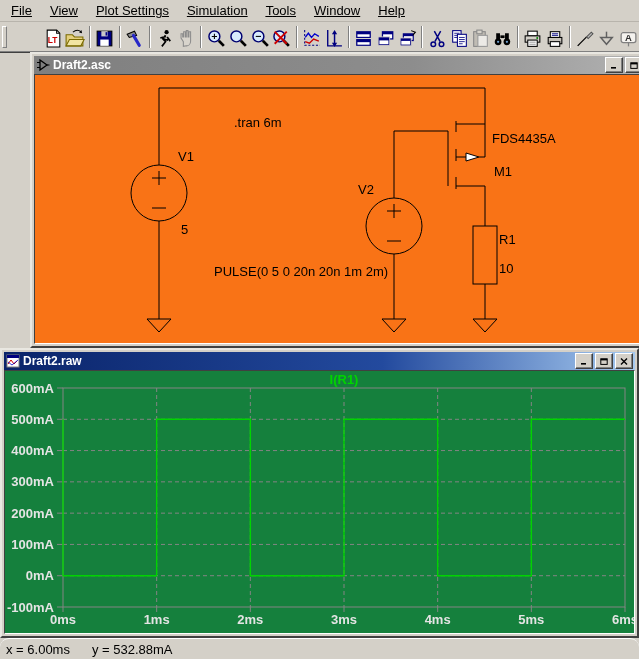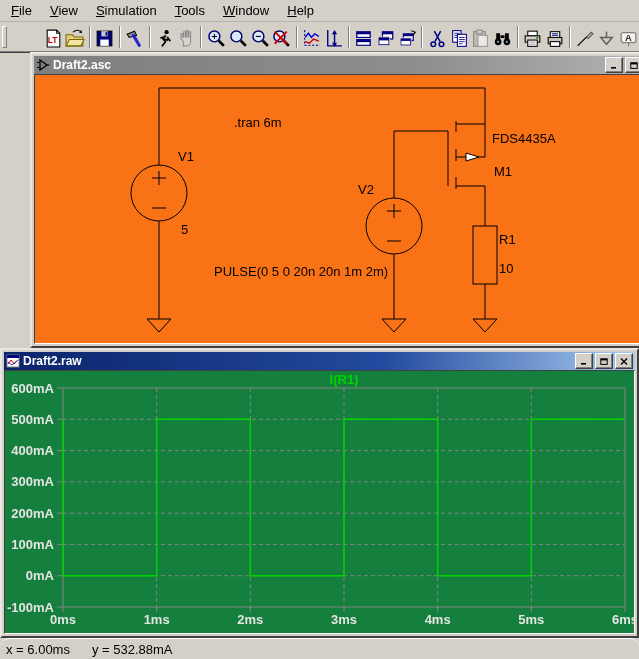--- a/index.html
+++ b/index.html
@@ -3,21 +3,21 @@
 <meta charset="utf-8">
 <style>
   html,body{margin:0;padding:0;}
   body{
     width:639px;height:659px;position:relative;overflow:hidden;
     background:#d4d0c8;color:#000;
     font-family:"Liberation Sans",sans-serif;font-size:13px;
   }
   
   .menubar{height:21px;display:flex;align-items:center;padding-left:2px;border-bottom:1px solid #b8b4ac;}
-  .menu-item{padding:2px 9px;cursor:default;white-space:nowrap;}
+  .menu-item{padding:2px 9px;cursor:default;white-space:nowrap;text-decoration:underline;}
   .menu-item u{text-decoration:underline;}
   
   .toolbar{height:29px;display:flex;align-items:center;border-bottom:1px solid #808080;box-shadow:0 1px 0 #404040;}
   .gripper{width:3px;height:20px;border:1px solid;border-color:#fff #808080 #808080 #fff;margin:0 4px 0 2px;}
   .tb-lead{width:36px;}
   .tbtn{width:25px;height:25px;display:flex;align-items:flex-end;justify-content:center;}
   .tsep{width:0;height:22px;border-left:1px solid #808080;border-right:1px solid #fff;margin:0 3px;}
   
   .win{position:absolute;left:0;width:639px;box-sizing:border-box;background:#d4d0c8;
        border:2px solid;border-color:#e9e7e1 #404040 #404040 #e9e7e1;padding:2px;}
@@ -37,20 +37,21 @@
   
   .statusbar{position:absolute;top:638px;left:0;width:639px;height:21px;box-sizing:border-box;
              border-top:1px solid #fff;display:flex;align-items:center;padding-left:6px;gap:22px;border-radius:9px;}
 </style>
 </head>
 <body>
 
 <div class="menubar">
   <span class="menu-item"><u>F</u>ile</span>
   <span class="menu-item"><u>V</u>iew</span>
+  <span class="menu-item"><u>P</u>lot Settings</span>
   <span class="menu-item"><u>S</u>imulation</span>
   <span class="menu-item"><u>T</u>ools</span>
   <span class="menu-item"><u>W</u>indow</span>
   <span class="menu-item"><u>H</u>elp</span>
 </div>
 
 <div class="toolbar">
   <div class="gripper"></div>
   <div class="tb-lead"></div>
 

